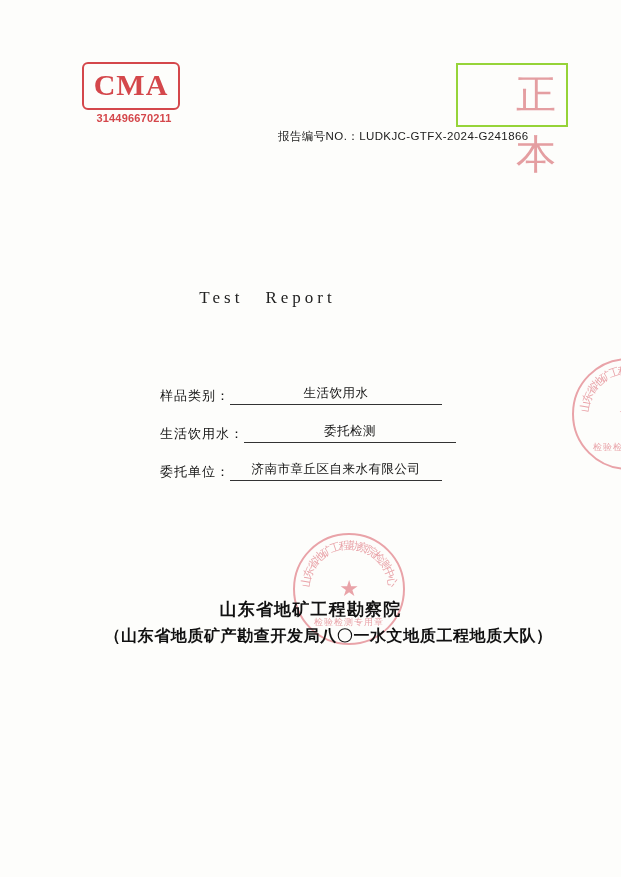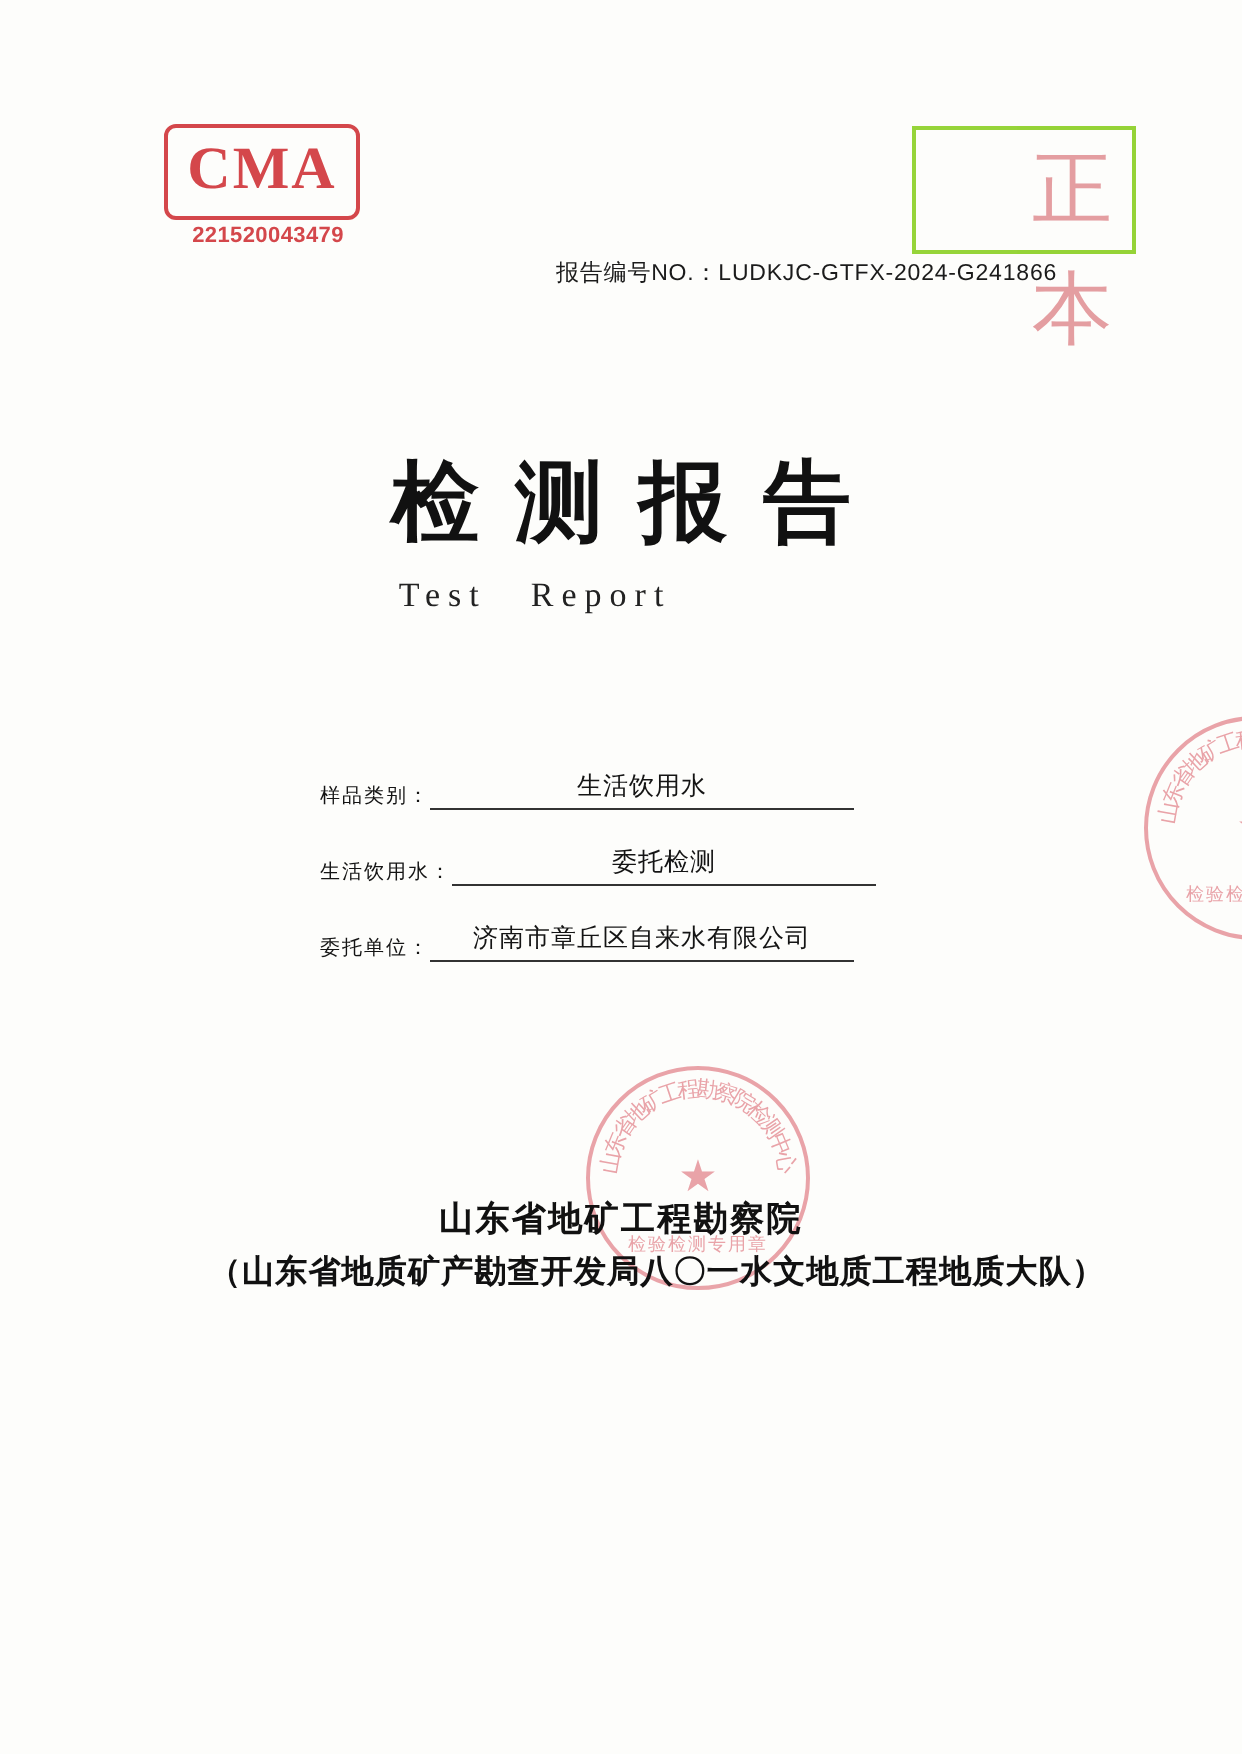--- a/index.html
+++ b/index.html
@@ -141,21 +141,21 @@
     width: 300px;
   }
   .field-row {
     position: relative;
     height: 38px;
     white-space: nowrap;
   }
   .field-label {
     display: inline-block;
     font-family: "Liberation Serif", serif;
-    font-size: 10px;
+    font-size: 13px;
     color: #141414;
     letter-spacing: 1px;
     vertical-align: bottom;
   }
   .field-value {
     display: inline-block;
     width: 212px;
     border-bottom: 1px solid #333333;
     text-align: center;
     font-family: "Liberation Serif", serif;
@@ -258,28 +258,27 @@
 </style>
 </head>
 <body>
 
 <div class="page">
   <div class="sheet">
 
     <div class="ma-mark">
       <div class="ma-box"></div>
       <div class="ma-letters">CMA</div>
-      <div class="ma-number">221520043479</div>
+      <div class="ma-number">314496670211</div>
     </div>
 
     <div class="report-no">报告编号NO.：LUDKJC-GTFX-2024-G241866</div>
 
     <div class="zhengben-stamp">正本</div>
 
-    <div class="doc-title">检测报告</div>
     <div class="doc-subtitle">
       <span>Test</span><span class="gap"></span><span>Report</span>
     </div>
 
     <div class="fields">
       <div class="field-row">
         <span class="field-label">样品类别：</span><span class="field-value">生活饮用水</span>
       </div>
       <div class="field-row">
         <span class="field-label">生活饮用水：</span><span class="field-value">委托检测</span>

